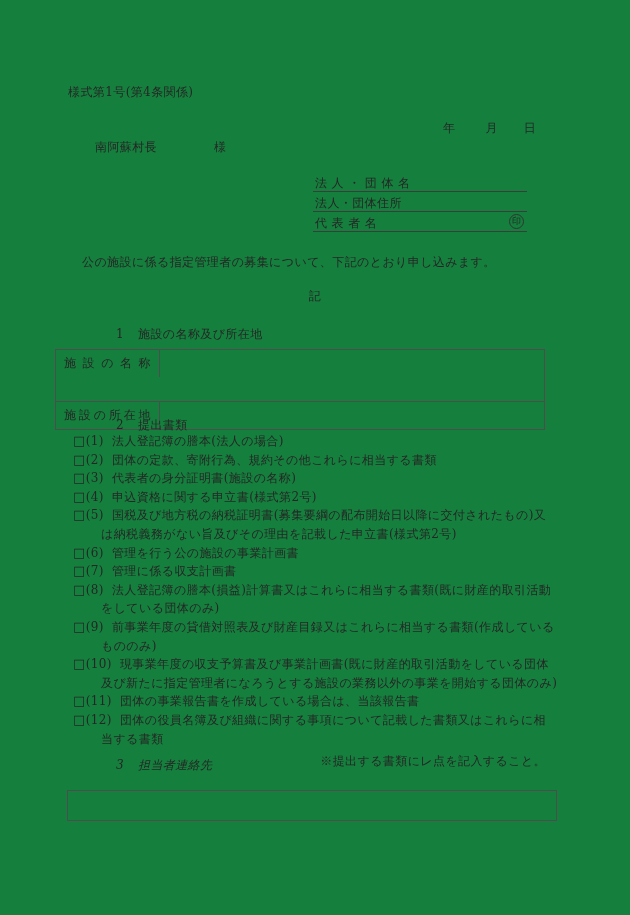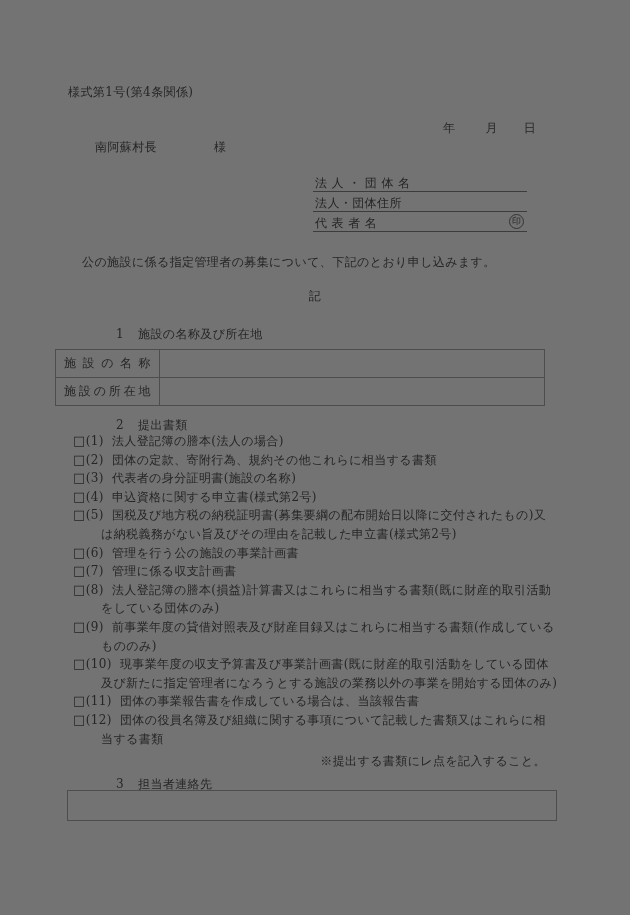--- a/index.html
+++ b/index.html
@@ -1,20 +1,20 @@
 <!DOCTYPE html>
 <html><head>
 <meta charset="utf-8">
 <title>Form</title>
 <style>
   html,body { margin:0; padding:0; background:#fff; }
   .page {
     position:relative;
     width:630px; height:915px;
-    background:#737373;
+    background:#15803d;
     font-family:"DejaVu Serif","Liberation Serif",serif;
     color:#262626;
     font-size:12px;
     letter-spacing:0.4px;
     overflow:hidden;
   }
   .abs { position:absolute; }
 
   
   .form-no   { left:68px;  top:84px; }
@@ -43,27 +43,27 @@
     display:inline-block;
   }
 
   
   .intro { left:82px; top:254px; }
   .ki    { left:0; top:288px; width:630px; text-align:center; }
 
   .sec-head { left:68px;margin-left:48px; }
   .sec-head-1 { top:326px; }
   .sec-head-2 { top:417px; }
-  .sec-head-3 { top:776px; }
+  .sec-head-3 { top:757px;font-style:italic; }
   .sec-no { display:inline-block; min-width:22px; }
 
   
   .fac-table { left:55px; top:349px; width:490px; border:1px solid #4d4d4d; box-sizing:border-box; }
   .t-row { display:flex; height:27px; }
-  .t-row + .t-row { border-top:1px solid #4d4d4d; }
+  .t-row + .t-row { border-top:1px solid #4d4d4d;margin-top:24px; }
   .t-label {
     width:104px; box-sizing:border-box;
     border-right:1px solid #4d4d4d;
     padding:0 8px;
     line-height:27px;
     text-align:justify; text-align-last:justify;
   }
   .t-value { flex:1; }
 
   

